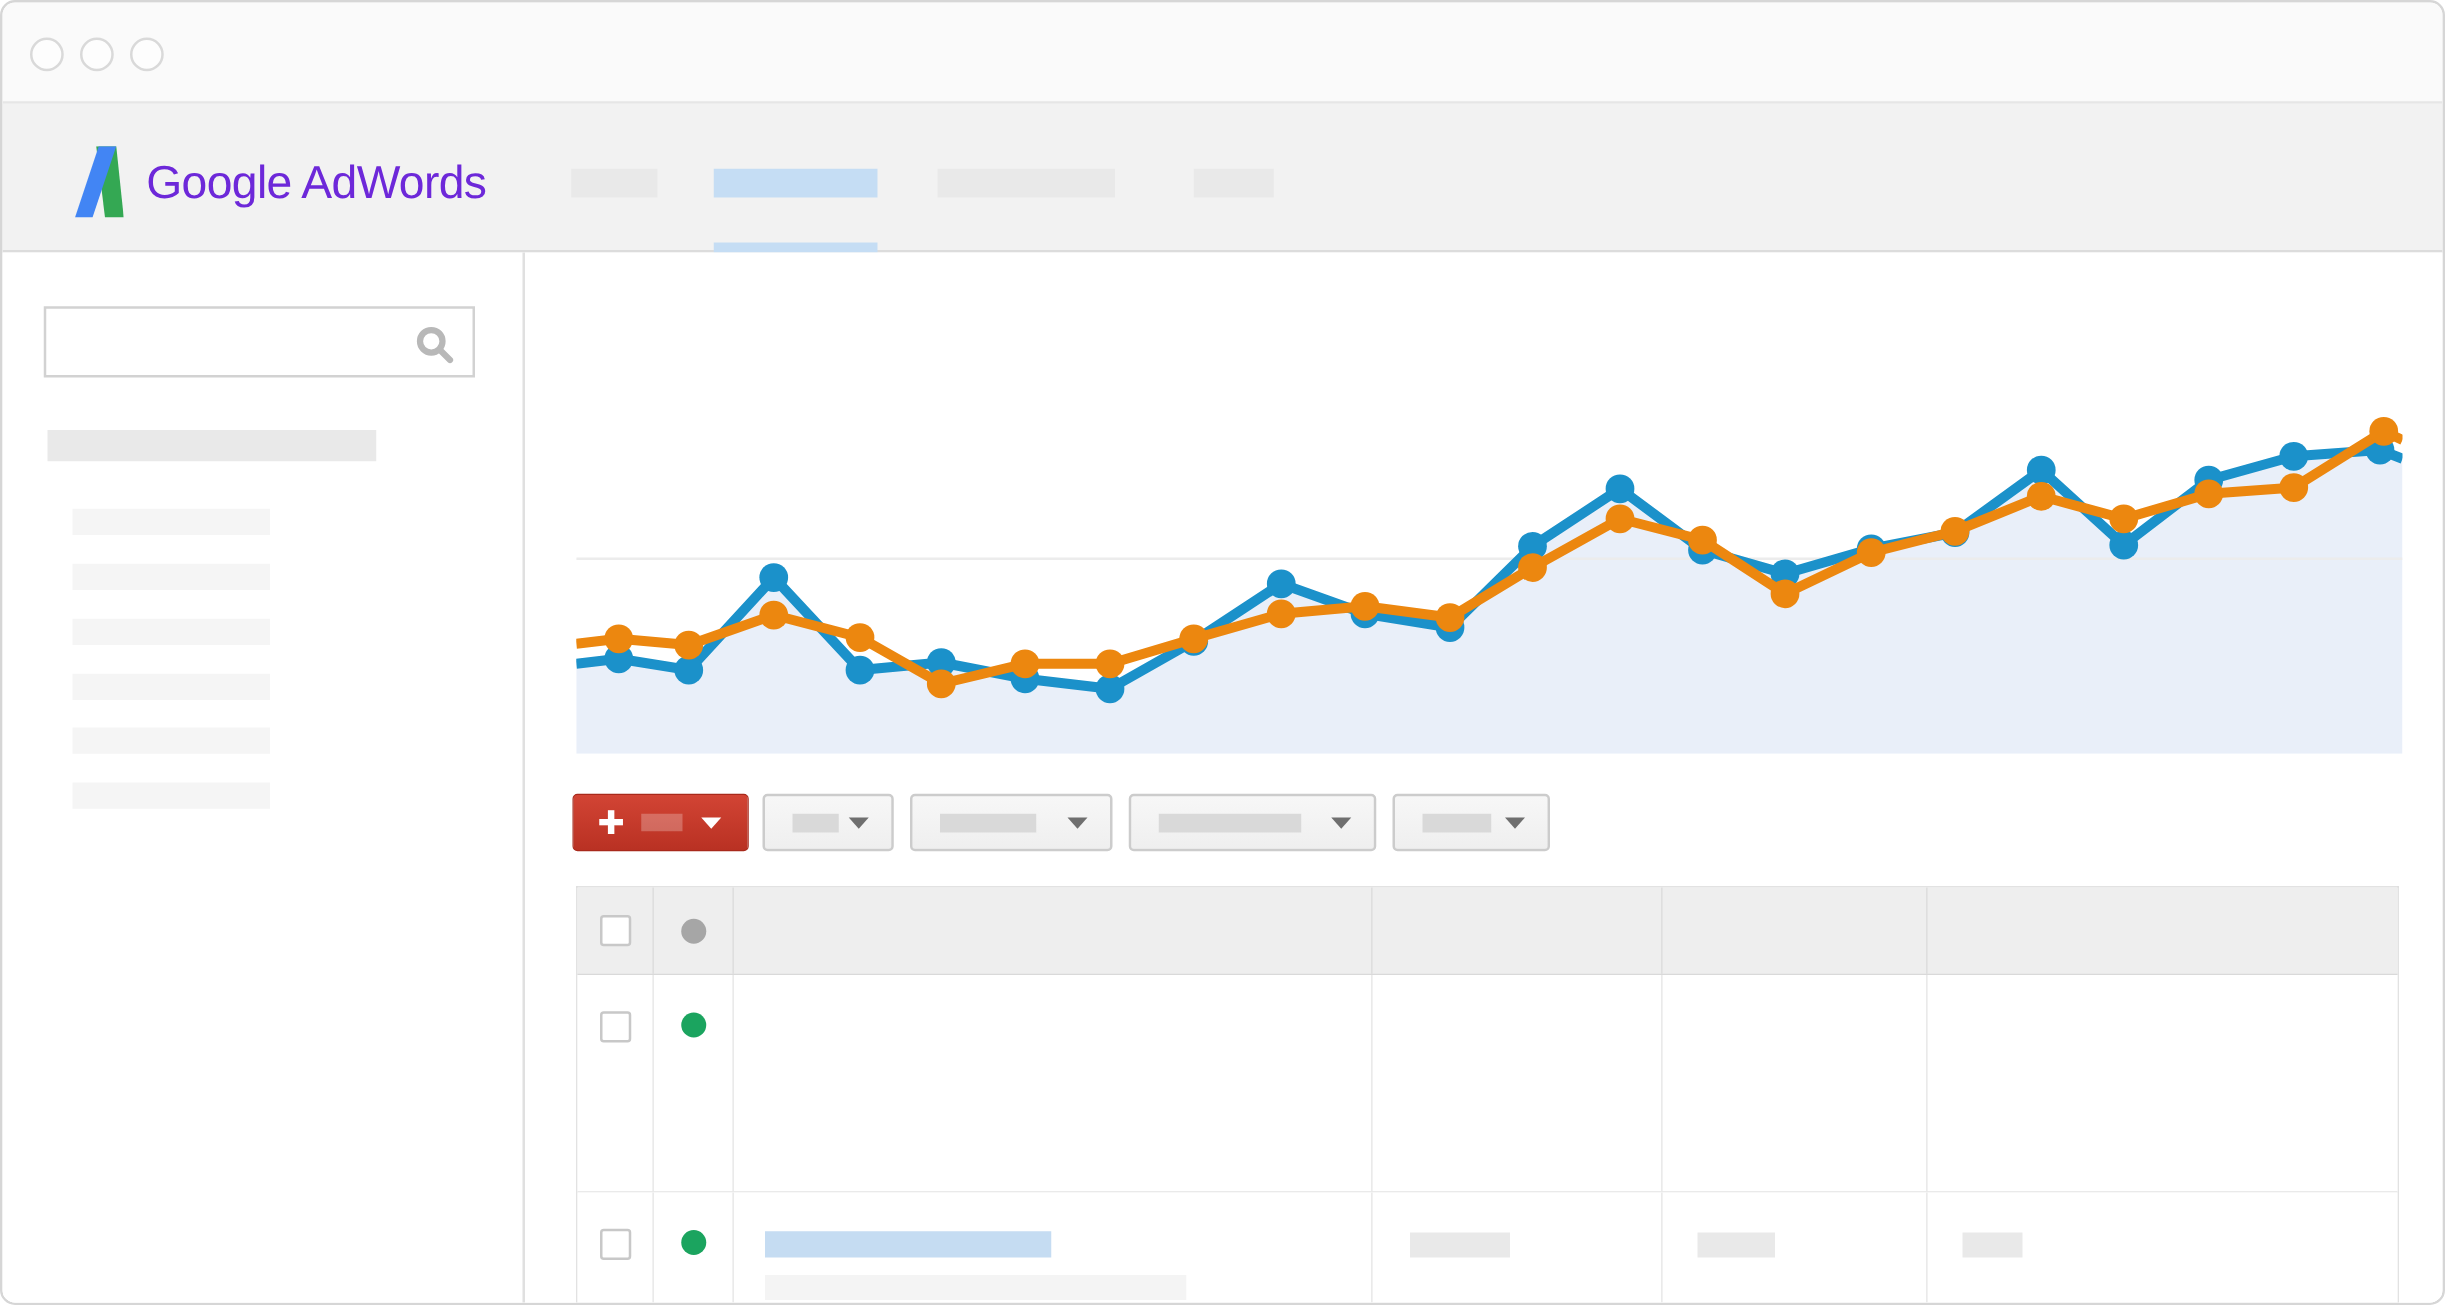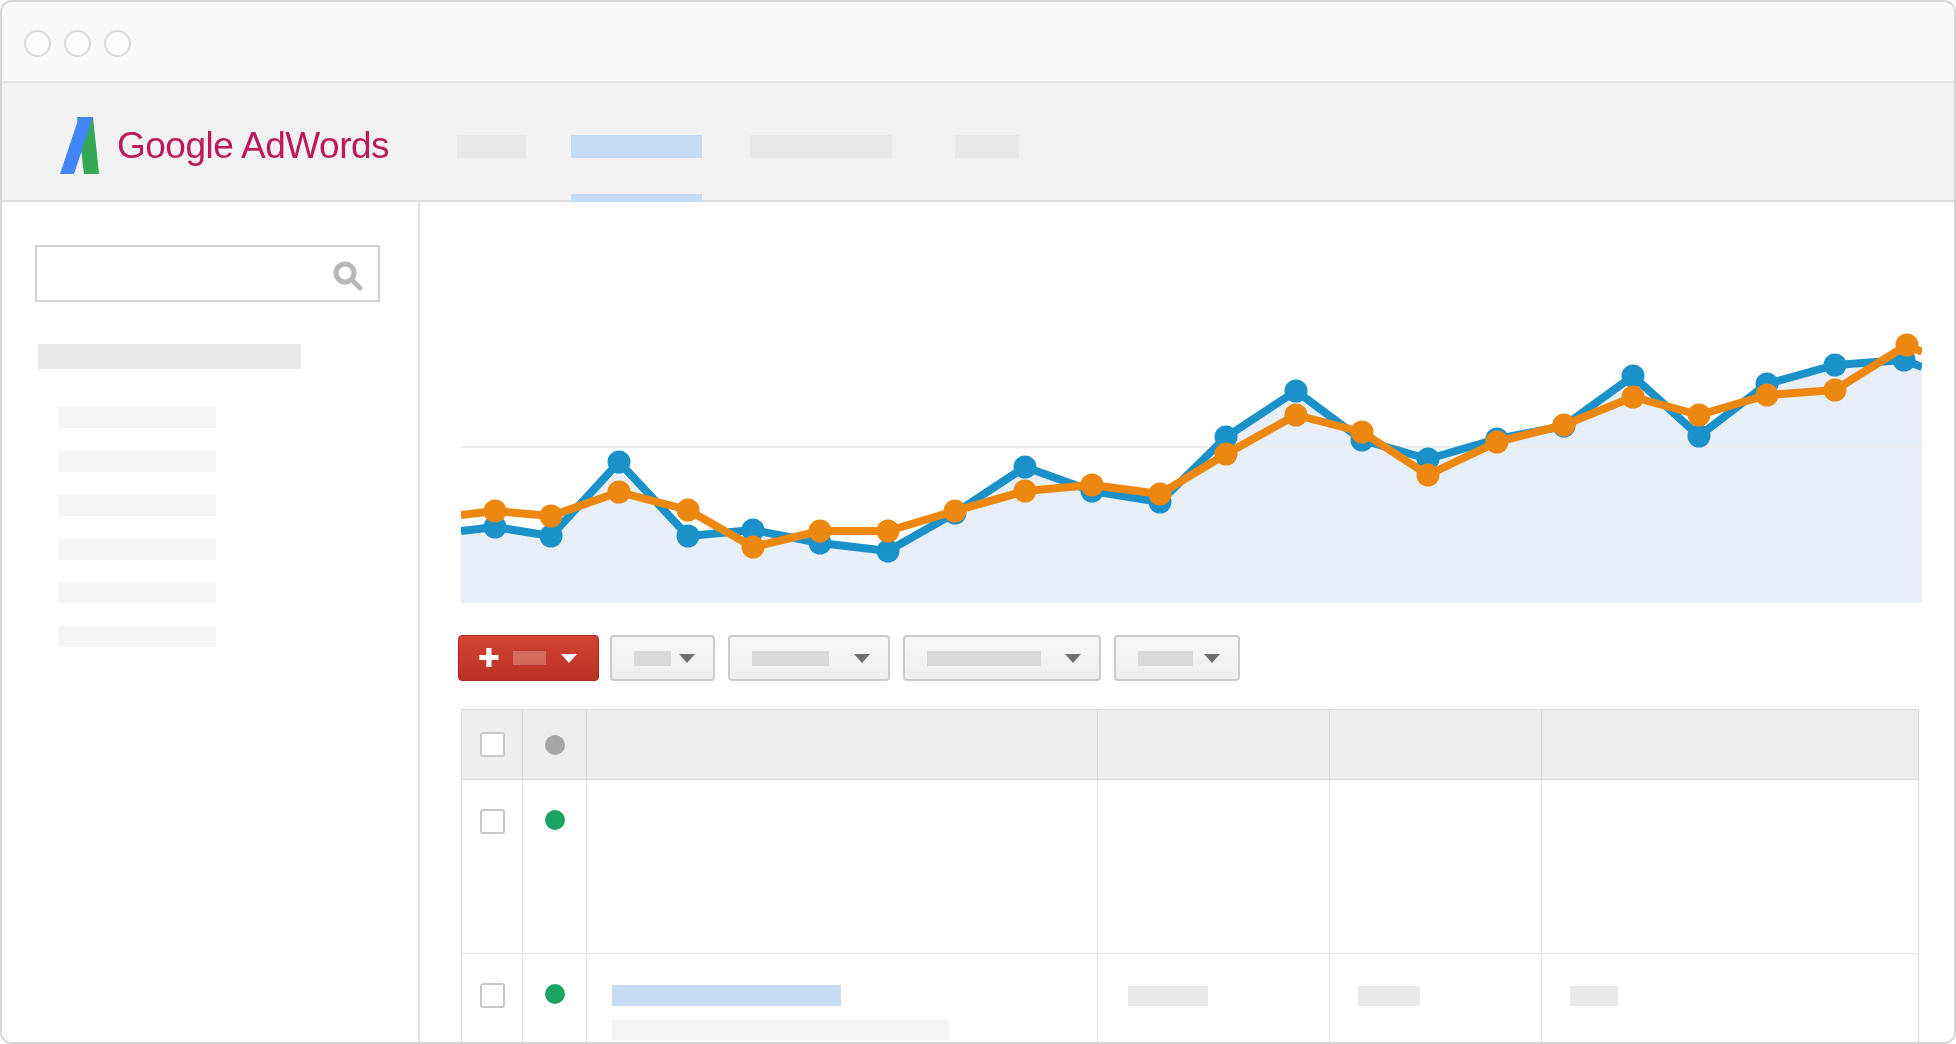--- a/index.html
+++ b/index.html
@@ -8,21 +8,21 @@
 
   
   .topbar{position:relative;height:81px;background:#fafafa;border-bottom:2px solid #e6e6e6;}
   .win-dot{position:absolute;top:28px;width:27px;height:27px;border:2px solid #d9d9d9;border-radius:50%;background:#fdfdfd;}
   .win-dot.d1{left:22px;} .win-dot.d2{left:62px;} .win-dot.d3{left:102px;}
 
   
   .appbar{position:relative;height:119px;background:#f2f2f2;border-bottom:2px solid #dcdcdc;}
   .logo{position:absolute;left:58px;top:34px;display:flex;align-items:center;}
   .logo svg{display:block;}
-  .logo-text{margin-left:18px;font-size:37px;letter-spacing:-0.5px;color:#be185d;white-space:nowrap;}
+  .logo-text{margin-left:18px;font-size:37px;letter-spacing:-0.5px;color:#6d28d9;white-space:nowrap;}
   .tab{position:absolute;top:52px;height:23px;background:#e9e9e9;}
   .tab.t1{left:455px;width:69px;}
   .tab.t2{left:569px;width:131px;background:#c5ddf4;}
   .tab.t3{left:748px;width:142px;}
   .tab.t4{left:953px;width:64px;}
   .tab-underline{position:absolute;left:569px;top:111px;width:131px;height:8px;background:#c5ddf4;}
 
   
   .main{display:flex;height:843px;background:#fff;}
   .sidebar{position:relative;width:418px;border-right:2px solid #e0e0e0;background:#fff;flex:none;}

